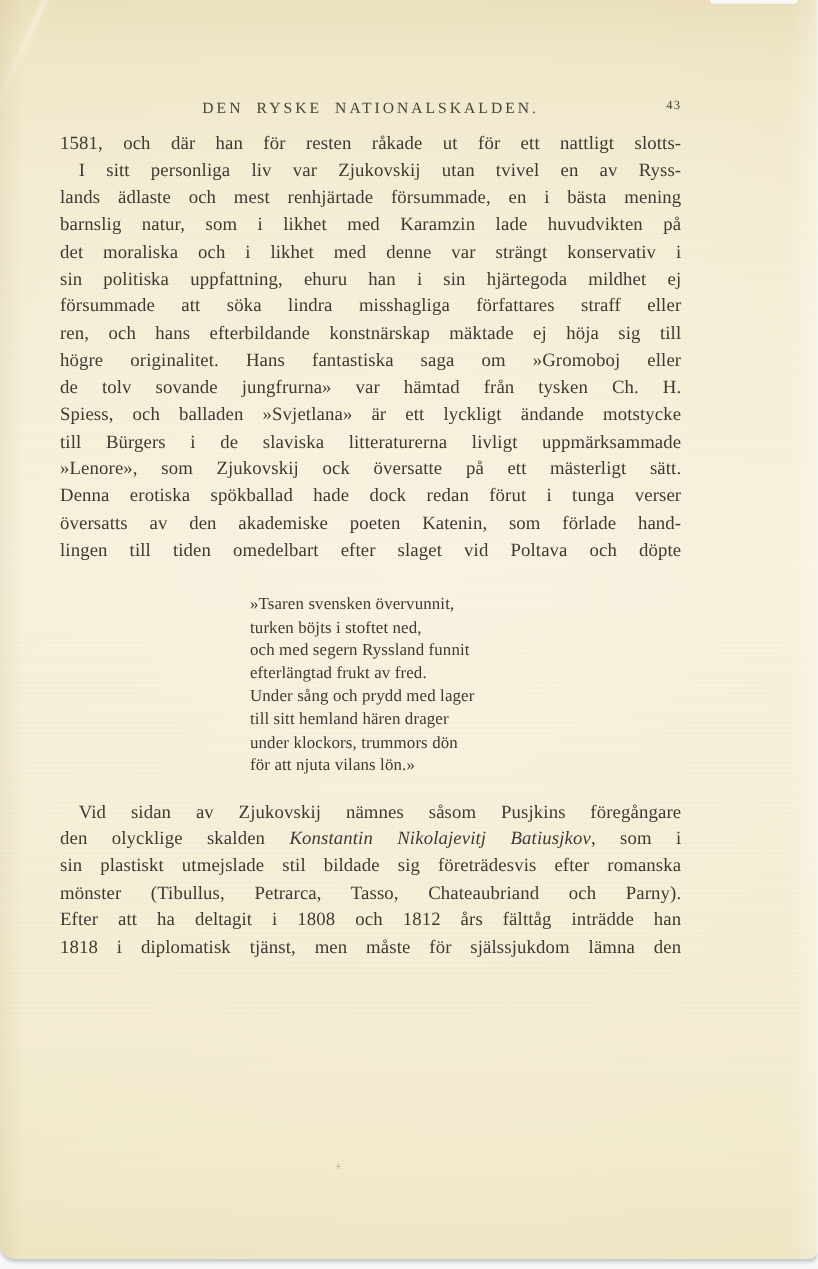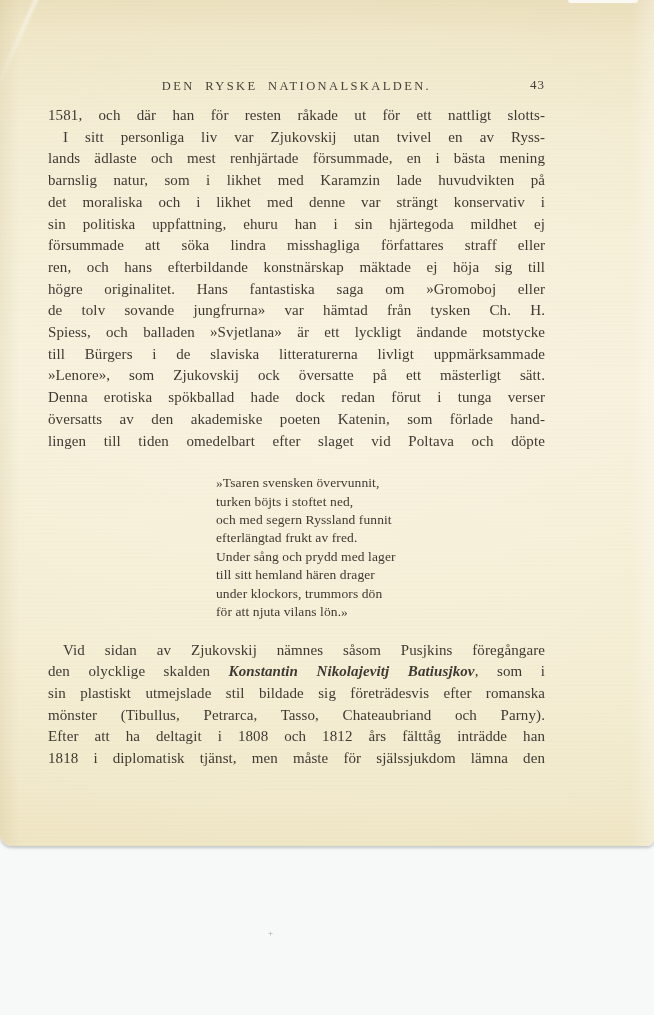--- a/index.html
+++ b/index.html
@@ -13,21 +13,21 @@
     width: 654px;
     height: 1015px;
     overflow: hidden;
     background: #f7f9f8;
   }
   
   .page {
     position: absolute;
     top: 0; left: 0;
     width: 654px;
-    height: 846px;
+    height: 1007px;
     box-sizing: border-box;
     padding: 78px 109px 0 48px;
     border-radius: 0 0 7px 12px;
     box-shadow: 0 2px 3px rgba(60,70,75,0.28);
     background:
       radial-gradient(130% 85% at 52% 45%, rgba(255,255,255,0.22), rgba(0,0,0,0) 72%),
       linear-gradient(90deg, rgba(166,142,86,0.12) 0, rgba(0,0,0,0) 3%, rgba(0,0,0,0) 96.5%, rgba(255,255,255,0.30) 100%),
       repeating-linear-gradient(0deg, rgba(150,125,70,0.022) 0 1px, rgba(0,0,0,0) 1px 4px),
       linear-gradient(181deg, #e9ddb9 0%, #efe6c6 5%, #f3ecd1 16%, #f6f0d9 45%, #f4edd2 76%, #f1e9ca 93%, #eee5c4 100%);
     color: #3f3933;
@@ -66,49 +66,48 @@
   .running-title {
     text-align: center;
     font-size: 12.5px;
     letter-spacing: 2.4px;
     word-spacing: 5px;
     color: #48423a;
   }
   .page-number {
     position: absolute;
     right: 0; top: -1px;
-    font-size: 13px;
+    font-size: 10px;
     letter-spacing: 1px;
     color: #433d35;
   }
   
   .text-body {
     margin-top: 11px;
     font-size: 15px;
     letter-spacing: 0.1px;
   }
   .line {
     line-height: 21.7px;
     text-align: justify;
     text-align-last: justify;
     white-space: normal;
   }
   .line.no-stretch { text-align-last: left; }
   .line.indent { text-indent: 15px; }
-  .it { font-style: italic; font-weight: bold; }
+  .it { font-style: italic; }
   
   .verse {
     margin: 22px 0 18px 152px;
     font-size: 13.5px;
   }
   .verse .line {
     line-height: 18.4px;
     text-align: left;
     text-align-last: left;
-    margin-left: 16px;
   }
 </style>
 </head>
 <body>
 
 <div class="stage">
   <div class="page">
 
     <div class="running-header">
       <div class="running-title">DEN RYSKE NATIONALSKALDEN.</div>

